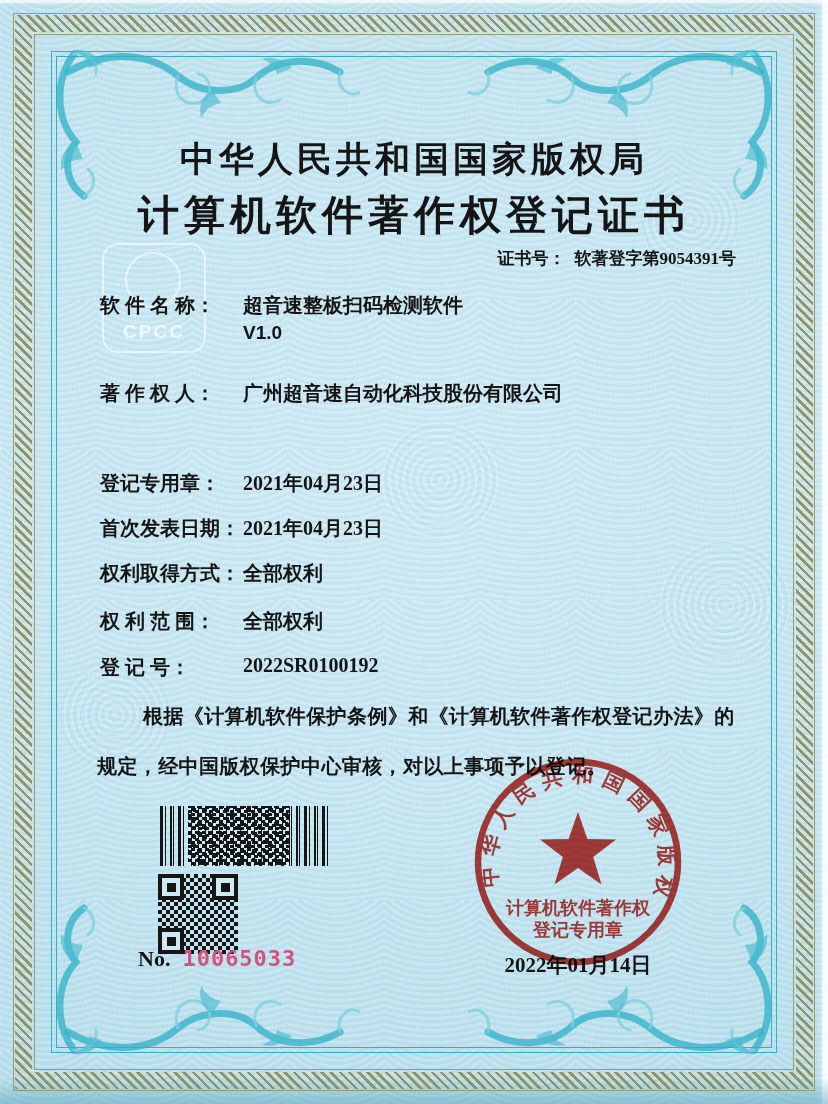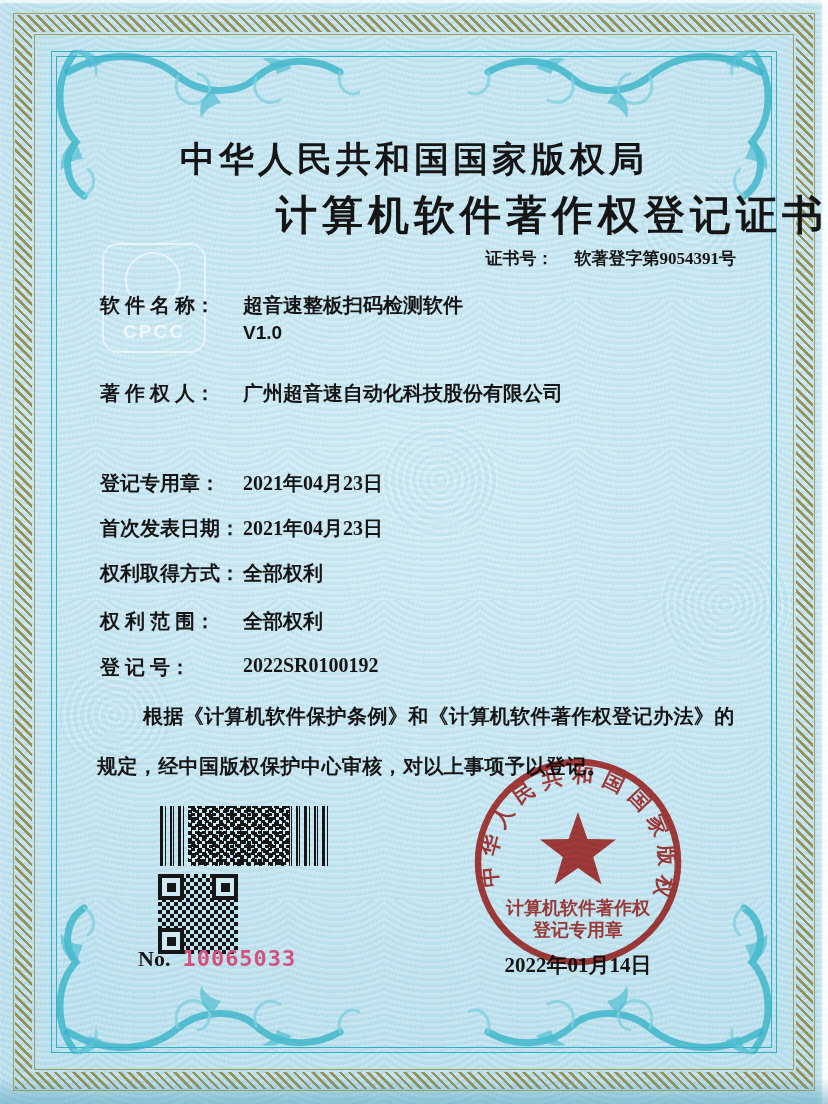--- a/index.html
+++ b/index.html
@@ -43,24 +43,24 @@
   .cpcc{position:absolute;left:102px;top:243px;width:100px;height:106px;z-index:0;
     border:2px solid rgba(255,255,255,.7);border-radius:16px;opacity:.8;}
   .cpcc-circle{position:absolute;left:21px;top:7px;width:52px;height:52px;border-radius:50%;
     border:2px solid rgba(255,255,255,.75);}
   .cpcc-text{position:absolute;left:0;right:0;bottom:8px;text-align:center;
     color:rgba(255,255,255,.9);font-family:"Liberation Sans","DejaVu Sans",sans-serif;
     font-weight:bold;font-size:19px;letter-spacing:2px;}
   
   .authority{position:absolute;left:0;right:0;top:136px;text-align:center;z-index:2;
     font-size:35px;font-weight:900;letter-spacing:4px;}
-  .cert-title{position:absolute;left:0;right:0;top:188px;text-align:right;z-index:2;
+  .cert-title{position:absolute;left:0;right:0;top:188px;text-align:center;z-index:2;
     font-size:41px;font-weight:900;letter-spacing:5px;}
   .certno-row{position:absolute;right:92px;top:247px;z-index:2;font-size:17px;font-weight:bold;white-space:nowrap;}
-  .certno-row .certno-value{margin-left:21px;}
+  .certno-row .certno-value{margin-left:9px;}
   
   .row{position:absolute;left:100px;z-index:2;font-size:20px;font-weight:700;white-space:nowrap;}
   .row .value{position:absolute;left:143px;top:0;}
   .value-line2{position:absolute;left:243px;z-index:2;font-size:19px;font-weight:700;
     font-family:"Liberation Sans","DejaVu Sans",sans-serif;}
   
   .statement{position:absolute;left:97px;width:665px;z-index:2;font-size:20px;font-weight:600;
     letter-spacing:.4px;white-space:nowrap;}
   .st1{top:703px;text-indent:46px;}
   .st2{top:753px;}

